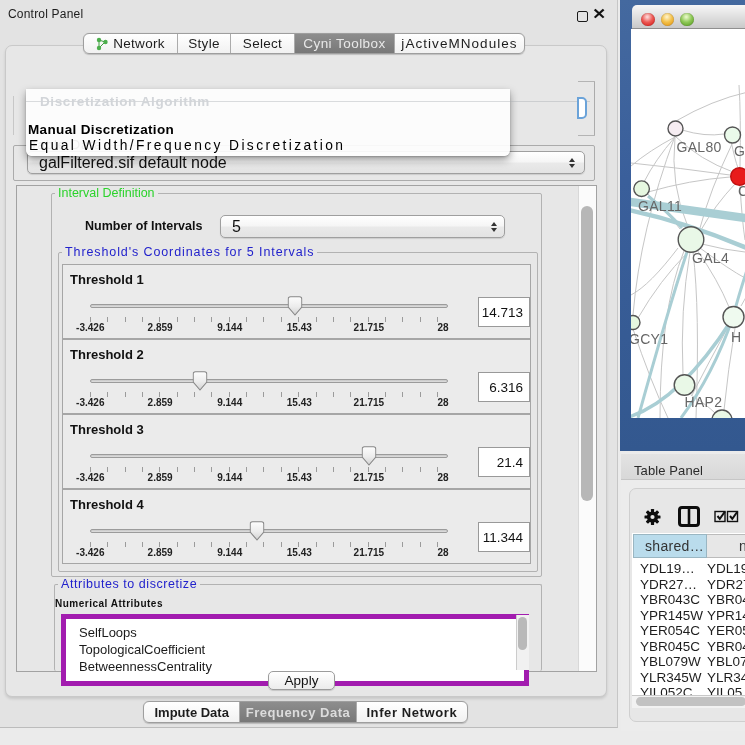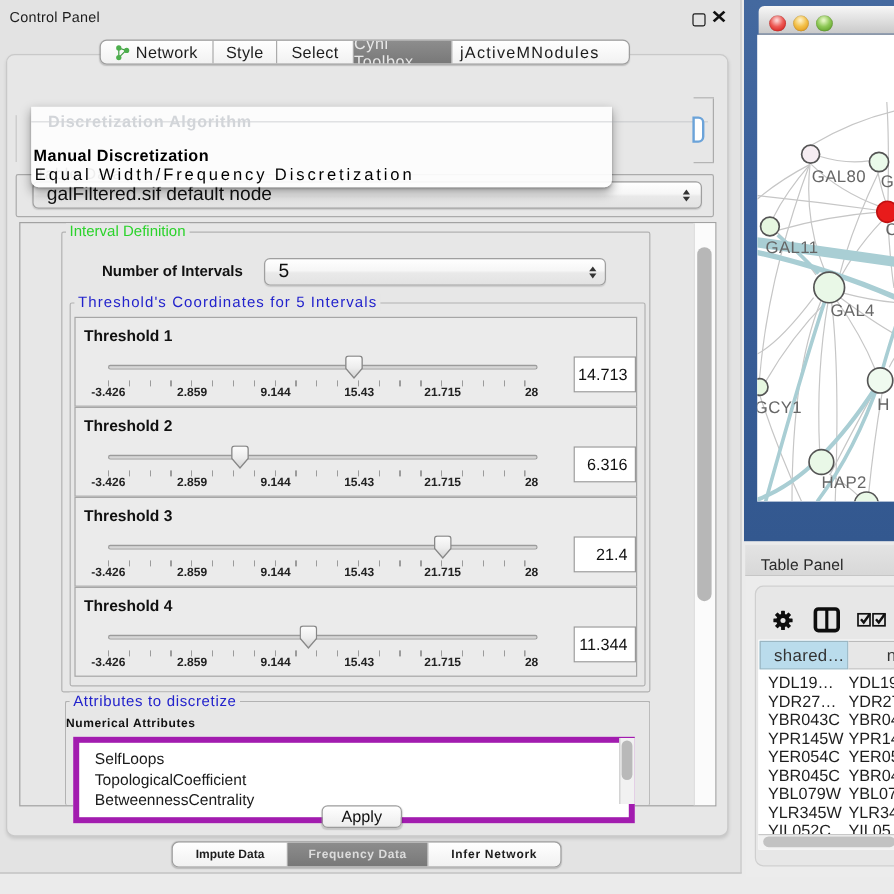--- a/index.html
+++ b/index.html
@@ -67,21 +67,21 @@
   #alist { left:61px; top:614px; width:468px; height:72px; background:#fff; border:5px solid #a21caf; overflow:hidden; font-size:13px; color:#1a1a1a; padding-top:5px;}
   #alist div { padding-left:13px; height:17px; line-height:17px; }
   #alsb { left:516px; top:615px; width:13px; height:55px; background:#f1f1f1; border-left:1px solid #ccc;}
   #alsbt { left:518px; top:617px; width:9px; height:33px; background:#b9b9b9; border-radius:5px; }
   
   #apply { left:268px; top:671px; width:67px; height:19px; background:linear-gradient(#ffffff,#ececec);
      border:1px solid #9c9c9c; border-radius:5px; font-size:13.5px; color:#111; display:flex; align-items:center; justify-content:center; box-shadow:0 1px 1px rgba(0,0,0,.15);}
   
   #btabs { z-index:3; left:143px; top:701px; width:325px; height:22px; background:linear-gradient(#ffffff,#f1f1f1);
      border:1px solid #9e9e9e; border-radius:6px; overflow:hidden; display:flex; box-shadow:0 .5px 1px rgba(0,0,0,.18);}
-  .bseg { height:100%; display:flex; align-items:center; justify-content:center; font-size:10px; font-weight:bold; color:#1d1d1d; border-right:1px solid #ababab;}
+  .bseg { height:100%; display:flex; align-items:center; justify-content:center; font-size:13px; font-weight:bold; color:#1d1d1d; border-right:1px solid #ababab;}
   .bseg:last-child { border-right:none;}
   .bsel { background:linear-gradient(#8d8d8d,#787878); color:#dcdcdc;}
   
   #popup { left:26px; top:69px; width:484px; height:67px; background:rgba(253,253,253,.93);
      border-radius:0 0 6px 6px; box-shadow:0 4px 9px rgba(0,0,0,.38), 0 1px 2px rgba(0,0,0,.2);margin-top:20px; }
   #pfaintline { left:0; top:12px; width:564px; height:1px; background:rgba(165,170,175,.4);}
   #pfainttxt { left:14px; top:5px; font-size:13.5px; font-weight:bold; color:#d2d5d9; letter-spacing:.6px;}
   #pgray { left:177px; top:13px; width:250px; font-size:14px; color:#b7babd; letter-spacing:.85px;}
   #pbold { left:2px; top:33px; font-size:13.5px; font-weight:bold; color:#000; letter-spacing:.35px;}
   #pnorm { left:3px; top:49px; font-size:13.8px; color:#000; letter-spacing:2.4px;}
@@ -117,21 +117,21 @@
         <svg width="13" height="14" viewBox="0 0 13 14" style="margin-right:4px;">
           <line x1="3" y1="3" x2="9" y2="5" stroke="#3f9c3f" stroke-width="1"></line>
           <line x1="3" y1="11" x2="9" y2="5" stroke="#3f9c3f" stroke-width="1"></line>
           <line x1="3" y1="3" x2="3" y2="11" stroke="#3f9c3f" stroke-width="1"></line>
           <circle cx="3" cy="3" r="2.2" fill="#4cae4c"></circle>
             <circle cx="3" cy="11" r="2.2" fill="#4cae4c"></circle>
             <circle cx="9.5" cy="5" r="2.2" fill="#4cae4c"></circle>
         </svg>Network</div>
       <div class="tseg" style="width:53px;">Style</div>
       <div class="tseg" style="width:64px;">Select</div>
-      <div class="tseg tsel" style="width:82px; letter-spacing:.45px;">Cyni Toolbox</div>
+      <div class="tseg tsel" style="width:100px; letter-spacing:.45px;">Cyni Toolbox</div>
       <div class="tseg" style="width:129px; letter-spacing:1.05px;">jActiveMNodules</div>
     </div>
     <div class="abs" id="panel"></div>
 
     <div class="group" id="gTD"></div>
     <div class="abs gtitle" id="gTDt" style="background:#e7e7e7;">Table Data</div>
     <div class="combo" style="left:27px; top:151px; width:558px; height:23px; padding-left:11px;">galFiltered.sif default node
       <div class="arrows" style="right:9px;">
           <span class="up"></span>
           <span class="dn"></span>

